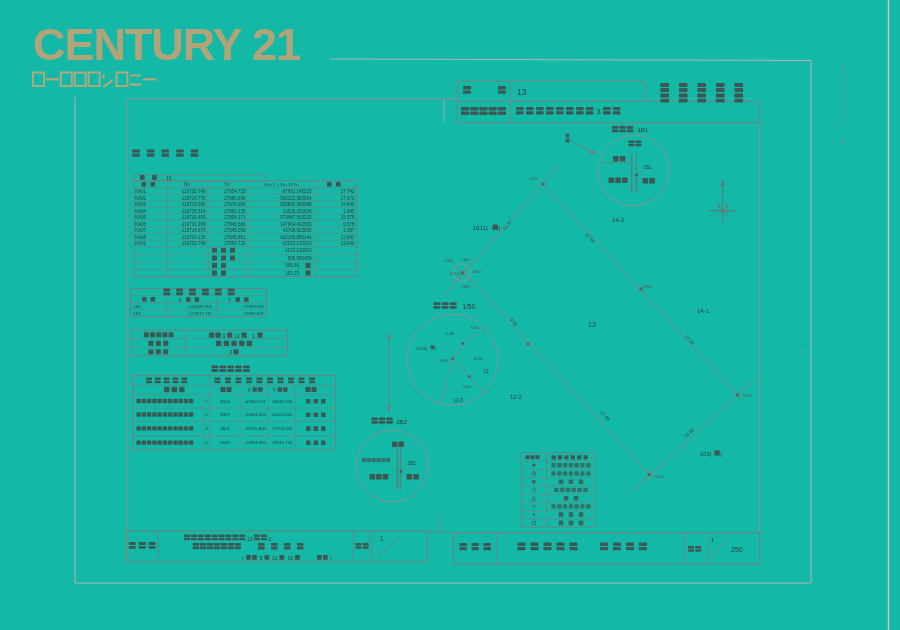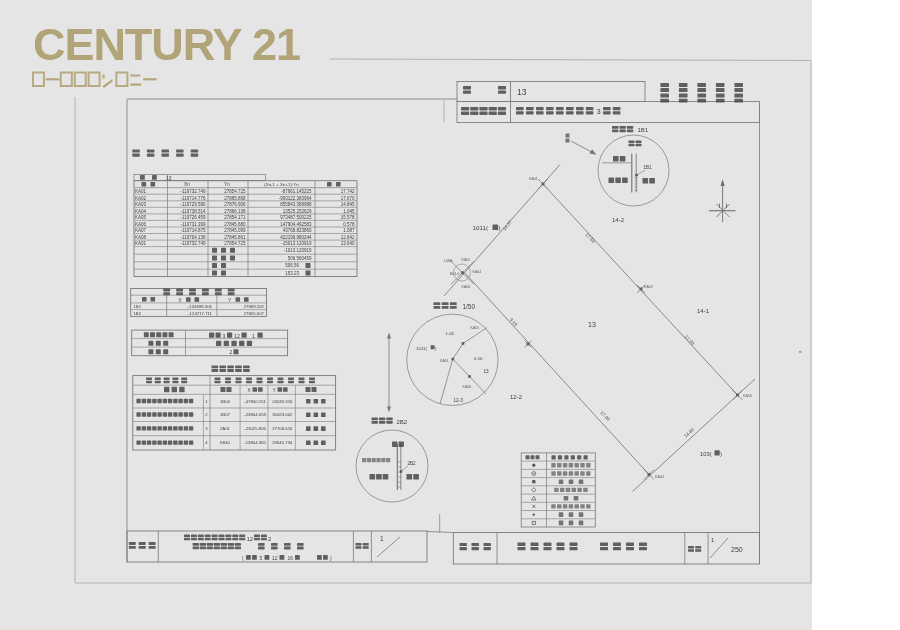--- a/index.html
+++ b/index.html
@@ -1,15 +1,15 @@
 <!DOCTYPE html>
 <html><head><meta charset="utf-8">
 <style>
 html,body{margin:0;padding:0;background:#fff;}
-#page{position:relative;width:812px;height:630px;background:#e5e5e5;overflow:hidden;font-family:"Liberation Sans",sans-serif;}
+#page{position:relative;width:900px;height:630px;background:#14b8a6;overflow:hidden;font-family:"Liberation Sans",sans-serif;}
 svg{position:absolute;top:0;left:0;}
 </style></head>
 <body>
 <div id="page">
 <svg width="900" height="630" viewBox="0 0 900 630" style="filter:blur(0.34px)">
 
 <g>
         <text x="33" y="60" font-size="45" font-weight="bold" fill="#b1a478" textLength="268" lengthAdjust="spacing" font-family="Liberation Sans, sans-serif">CENTURY 21</text>
       </g>
 

